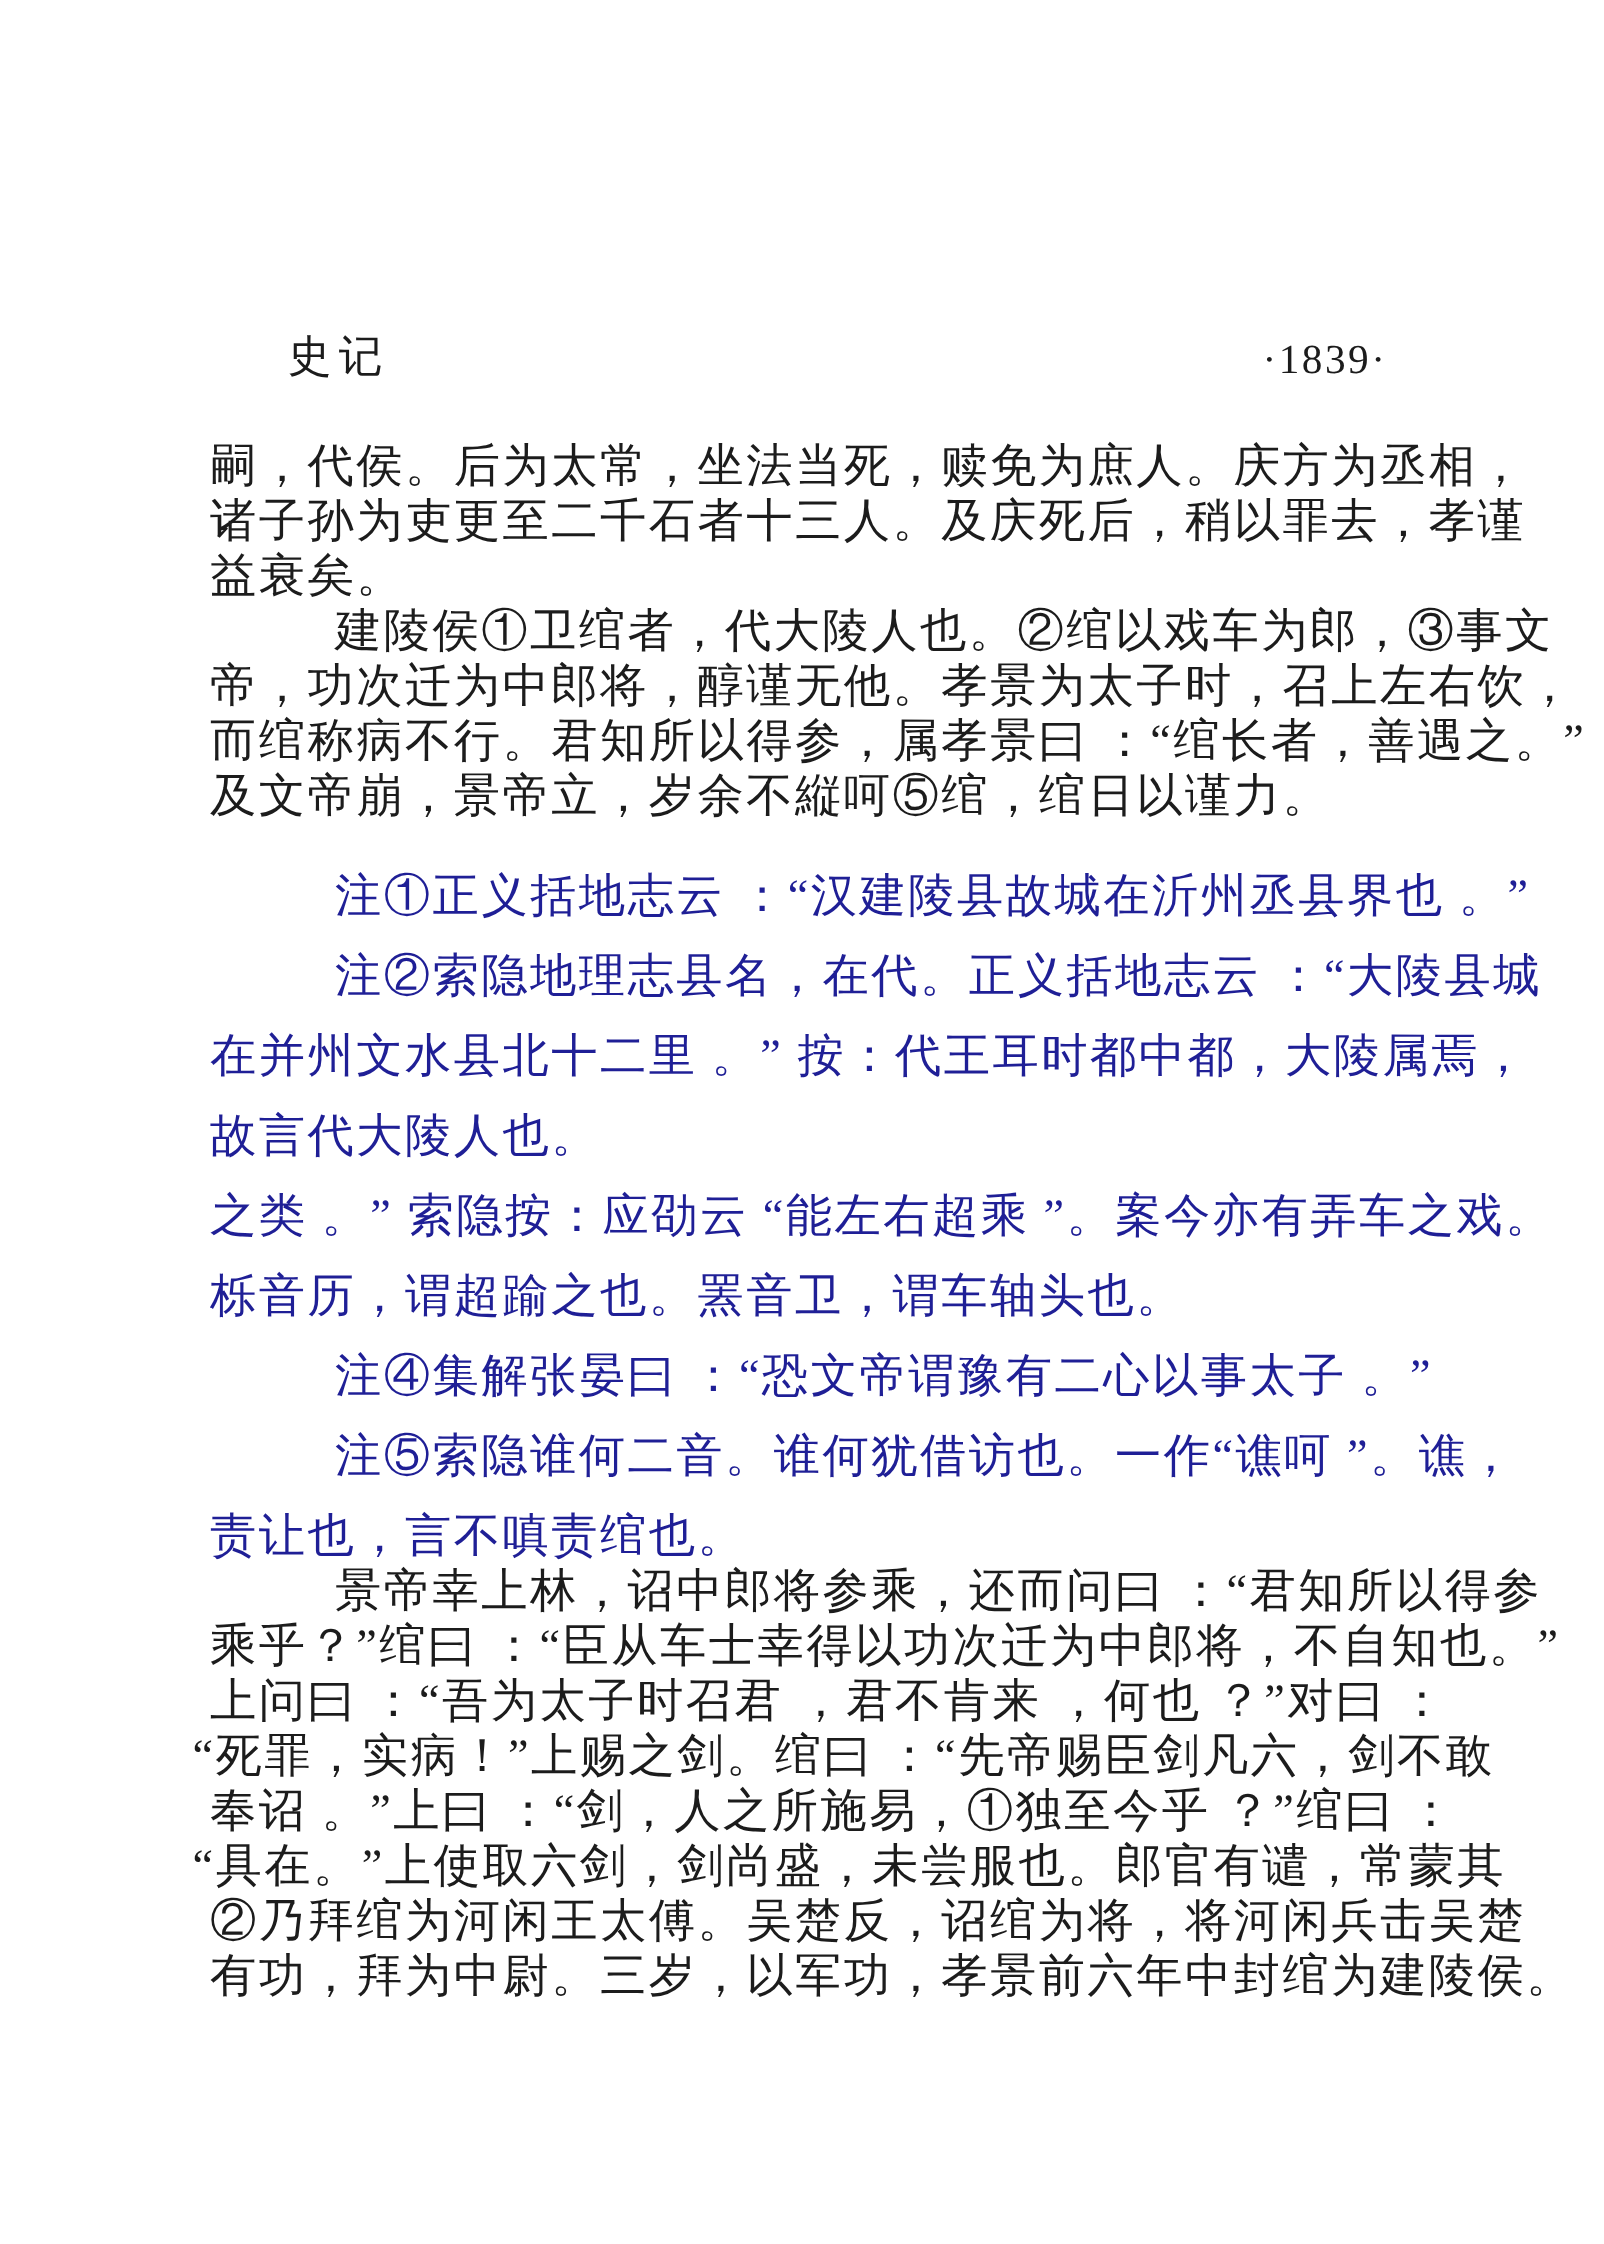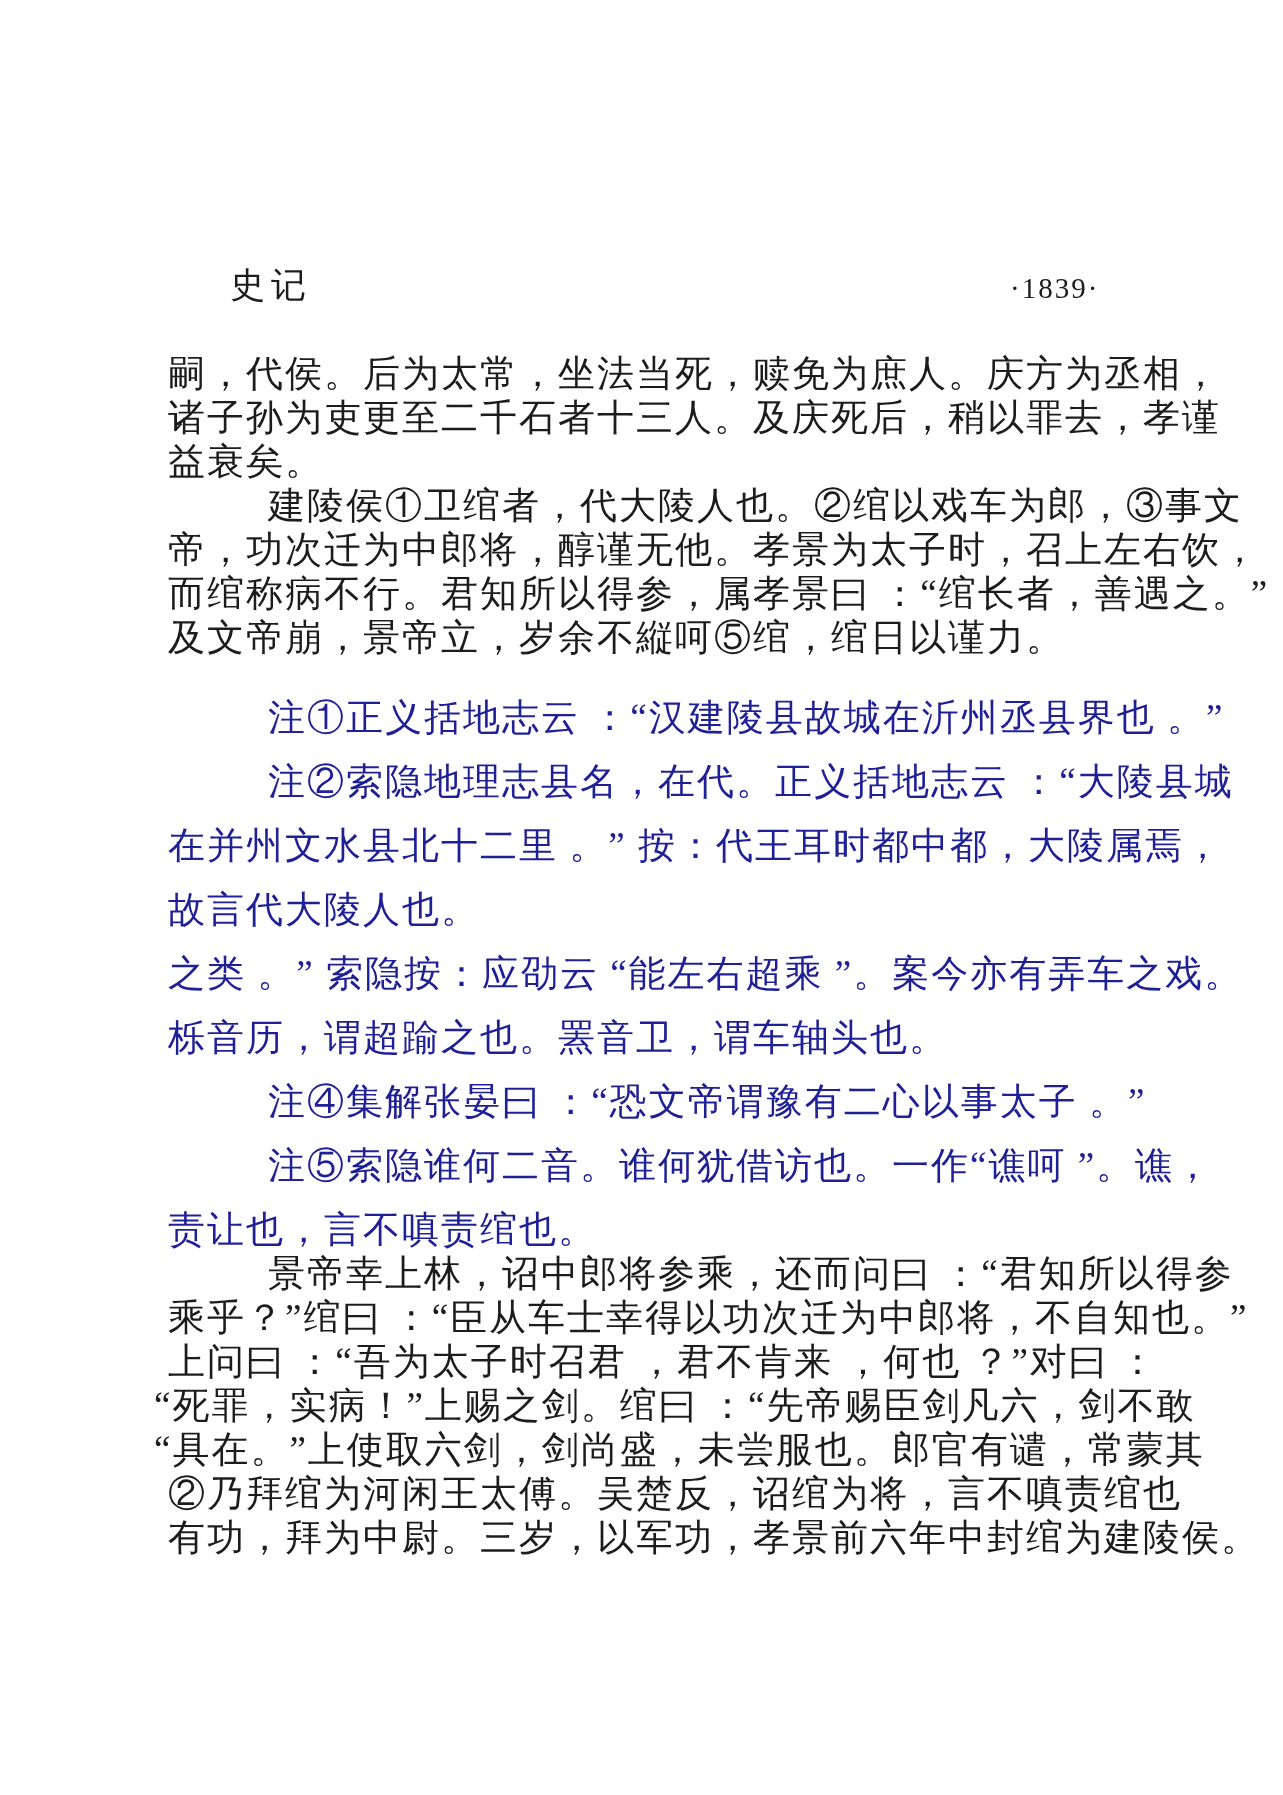--- a/index.html
+++ b/index.html
@@ -29,21 +29,21 @@
     font-size: 35px;
     line-height: 40px;
     color: var(--ink, #1c1c1c);
     letter-spacing: 6px;
     margin-left: 28px;
   }
   .page-num {
     position: absolute;
     left: 1010px;
     top: 2px;
-    font-size: 29px;
+    font-size: 33px;
     line-height: 40px;
     color: var(--ink, #1c1c1c);
     letter-spacing: 2px;
   }
   .content {
     position: absolute;
     top: 352px;
     left: 168px;
     width: 960px;
   }
@@ -82,17 +82,18 @@
       <div class="line blue">故言代大陵人也。</div>
       <div class="line blue">之类 。” 索隐按：应劭云 “能左右超乘 ”。案今亦有弄车之戏。</div>
       <div class="line blue">栎音历，谓超踰之也。罴音卫，谓车轴头也。</div>
       <div class="line blue indent">注④集解张晏曰 ：“恐文帝谓豫有二心以事太子 。”</div>
       <div class="line blue indent">注⑤索隐谁何二音。谁何犹借访也。一作“谯呵 ”。谯，</div>
       <div class="line blue">责让也，言不嗔责绾也。</div>
       <div class="line indent">景帝幸上林，诏中郎将参乘，还而问曰 ：“君知所以得参</div>
       <div class="line">乘乎？”绾曰 ：“臣从车士幸得以功次迁为中郎将，不自知也。”</div>
       <div class="line">上问曰 ：“吾为太子时召君 ，君不肯来 ，何也 ？”对曰 ：</div>
       <div class="line hang">“死罪，实病！”上赐之剑。绾曰 ：“先帝赐臣剑凡六，剑不敢</div>
+      <div class="line">奉诏 。”上曰 ：“剑，人之所施易，①独至今乎 ？”绾曰 ：</div>
       <div class="line hang">“具在。”上使取六剑，剑尚盛，未尝服也。郎官有谴，常蒙其</div>
-      <div class="line">②乃拜绾为河闲王太傅。吴楚反，诏绾为将，言不嗔责绾也</div>
+      <div class="line">②乃拜绾为河闲王太傅。吴楚反，诏绾为将，将河闲兵击吴楚</div>
       <div class="line">有功，拜为中尉。三岁，以军功，孝景前六年中封绾为建陵侯。</div>
     </div>
 </div>
 
 </body></html>

